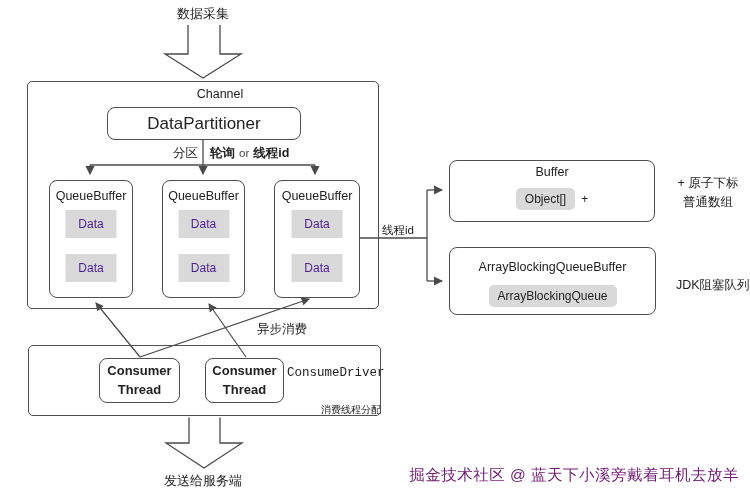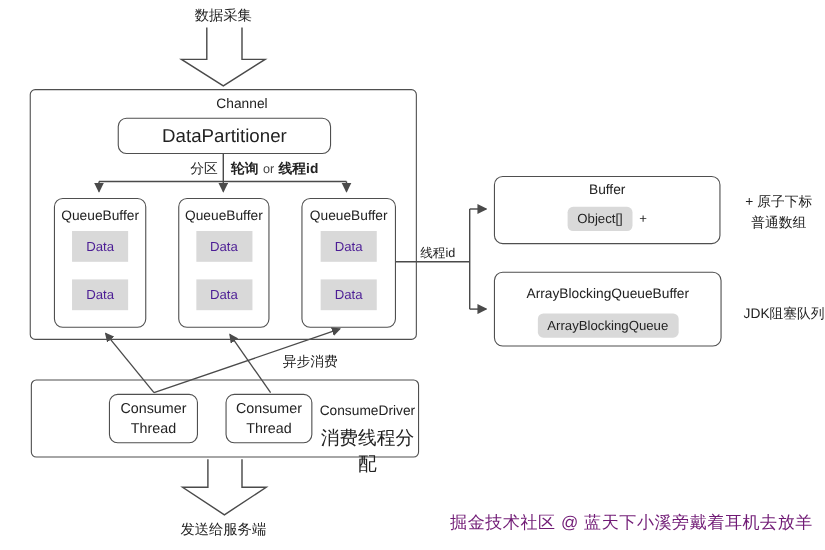--- a/index.html
+++ b/index.html
@@ -52,27 +52,27 @@
   .abq-title{position:absolute;left:0;top:12px;width:100%;text-align:center;font-size:12.5px;}
   .abq-pill{position:absolute;left:50%;top:37px;transform:translateX(-50%);}
   .note1{left:668px;top:174px;width:80px;text-align:center;font-size:12.5px;line-height:1.55;white-space:nowrap;}
   .note2{left:676px;top:277px;font-size:12.5px;}
   .two-impl{left:382px;top:223px;font-size:11.5px;}
   .async-label{left:257px;top:321px;font-size:12.5px;}
 
   
   .consume-box{left:28px;top:345px;width:353px;height:71px;border-radius:5px;}
   .ct{position:absolute;top:12px;height:45px;display:flex;align-items:center;justify-content:center;
-    text-align:center;font-size:13px;line-height:1.4;}
+    text-align:center;font-size:13px;line-height:1.4;font-weight:bold;}
   .ct1{left:70px;width:81px;}
   .ct2{left:176px;width:79px;}
   .ct span{display:block;width:70px;}
-  .driver-block{position:absolute;left:258px;top:20px;width:94px;text-align:center;}
+  .driver-block{position:absolute;left:258px;top:20px;width:94px;text-align:right;font-family:Liberation Mono, monospace;}
   .driver-title{font-size:12.5px;}
-  .driver-sub{font-size:17px;margin-top:7px;}
+  .driver-sub{font-size:10px;margin-top:23px;}
 
   
   .watermark{right:11px;top:465px;font-size:15.5px;color:#701a75;letter-spacing:0.5px;
     text-shadow:-0.5px -0.5px 0 rgba(255,255,255,0.9);}
 </style>
 </head>
 <body>
 
 <div class="stage">
 

